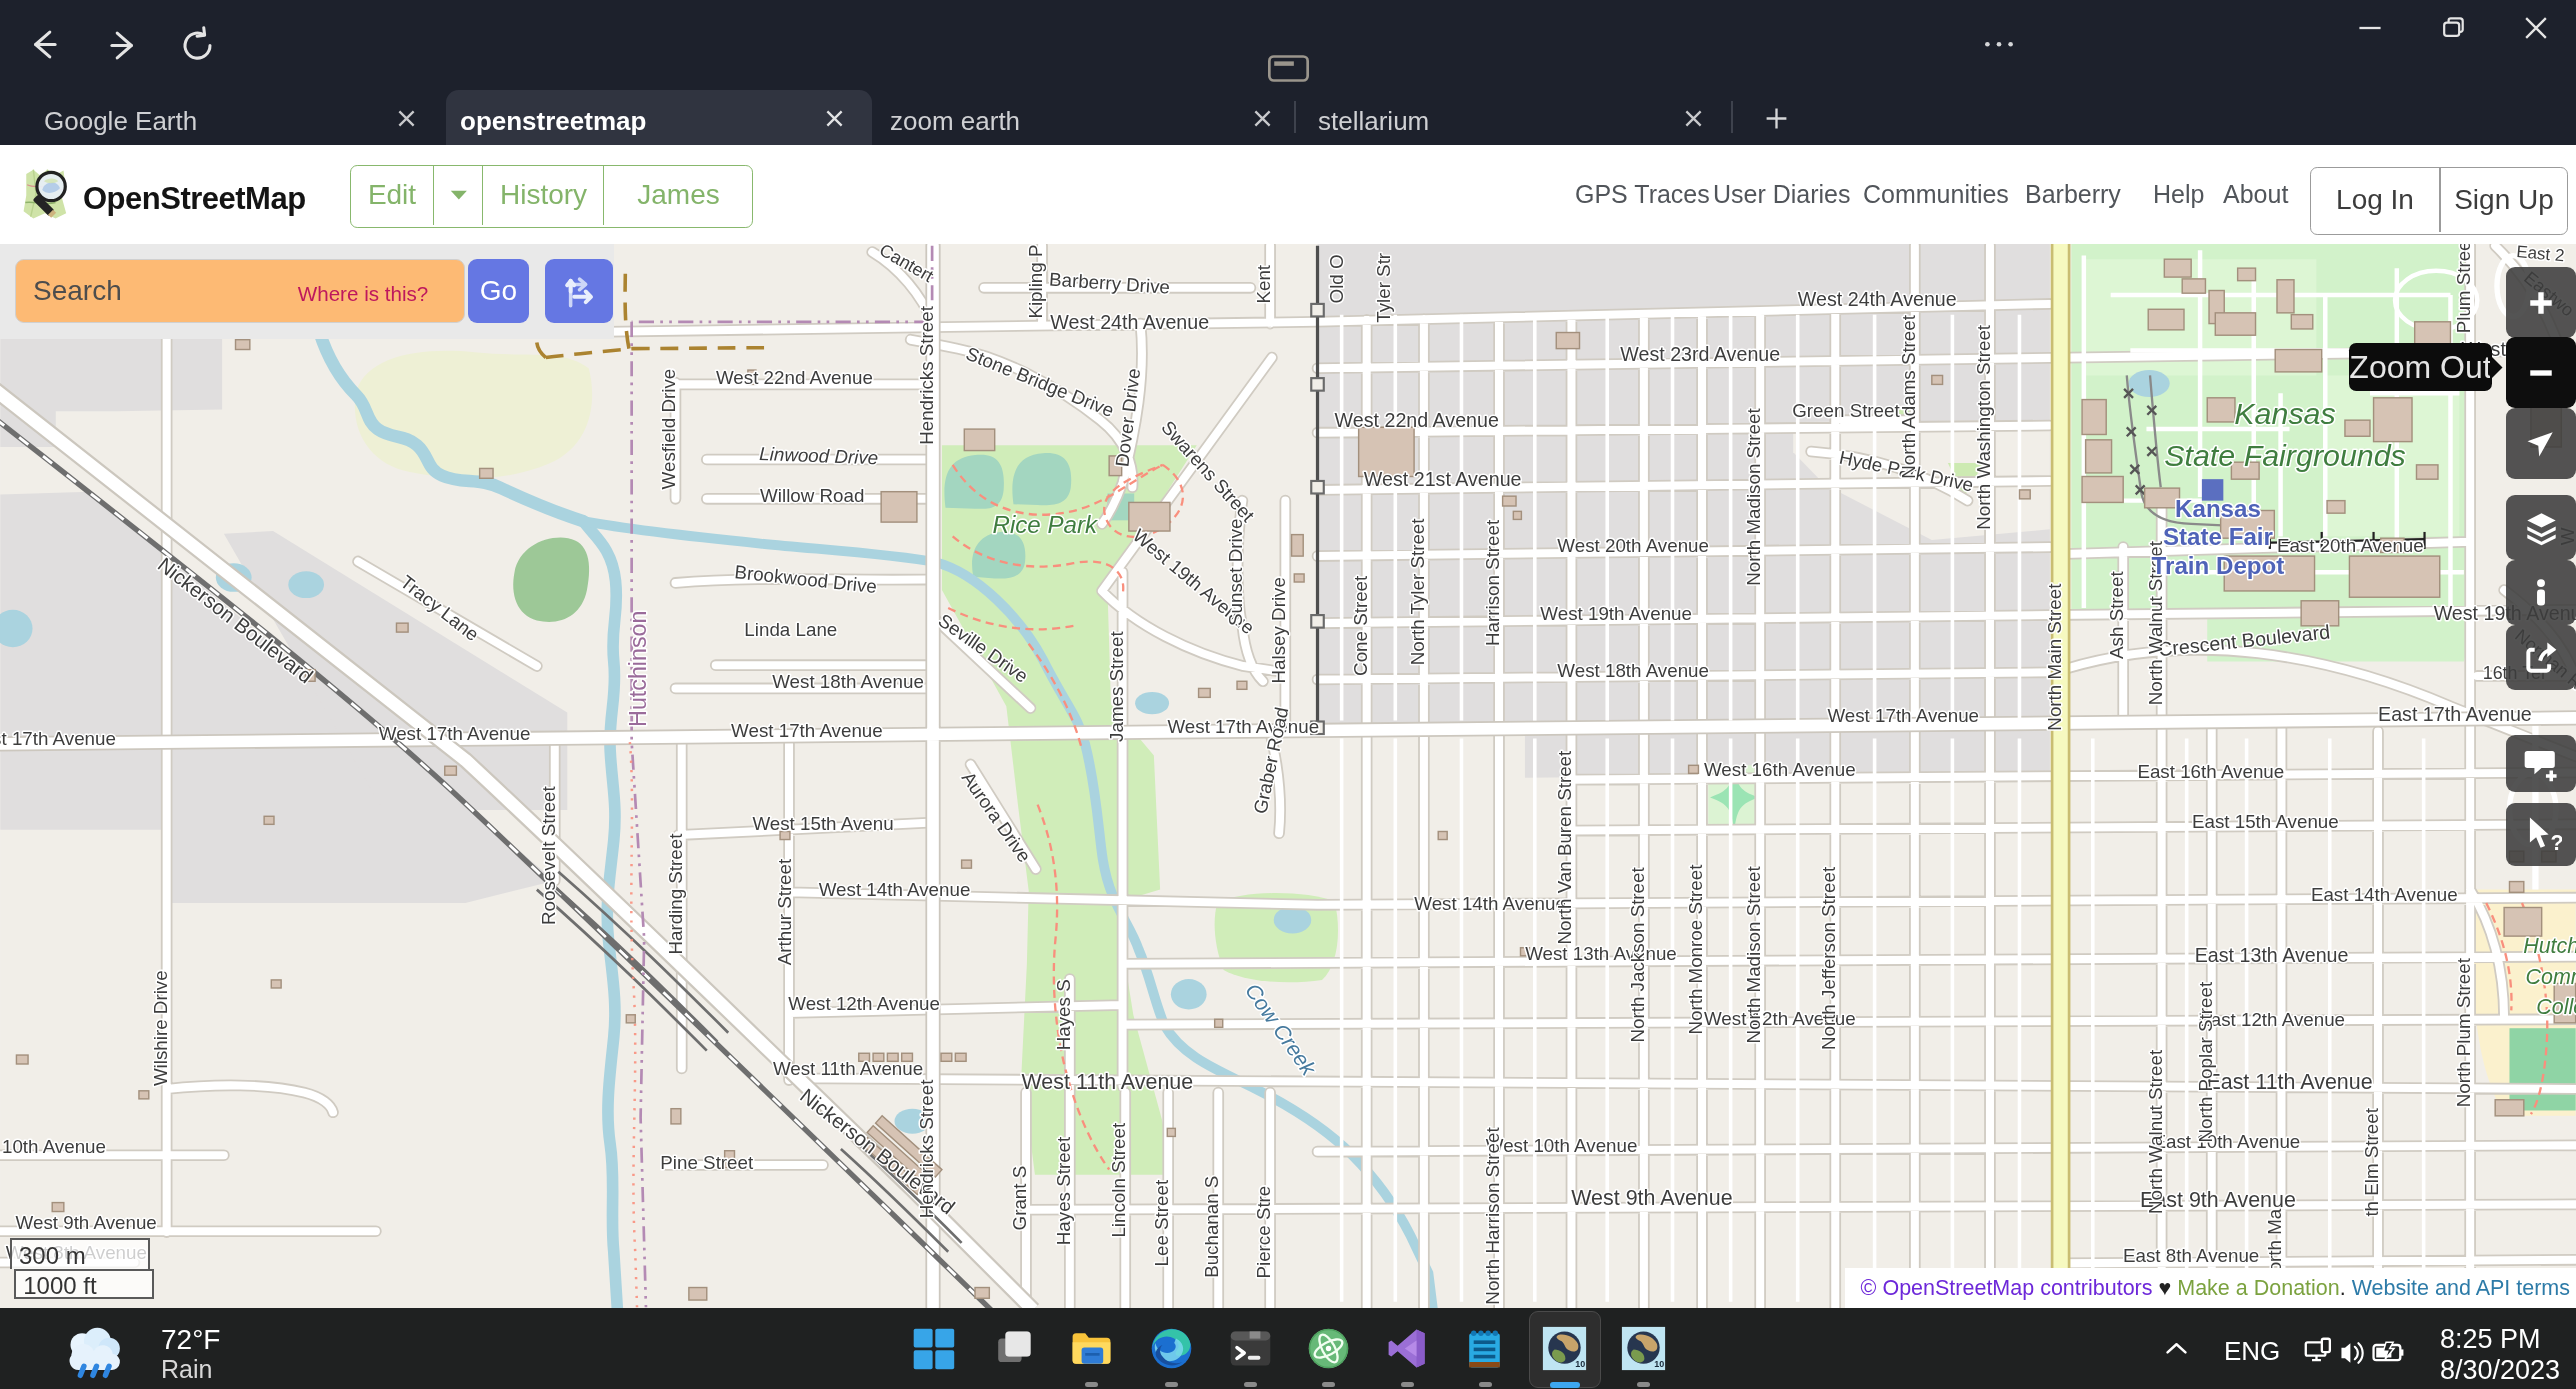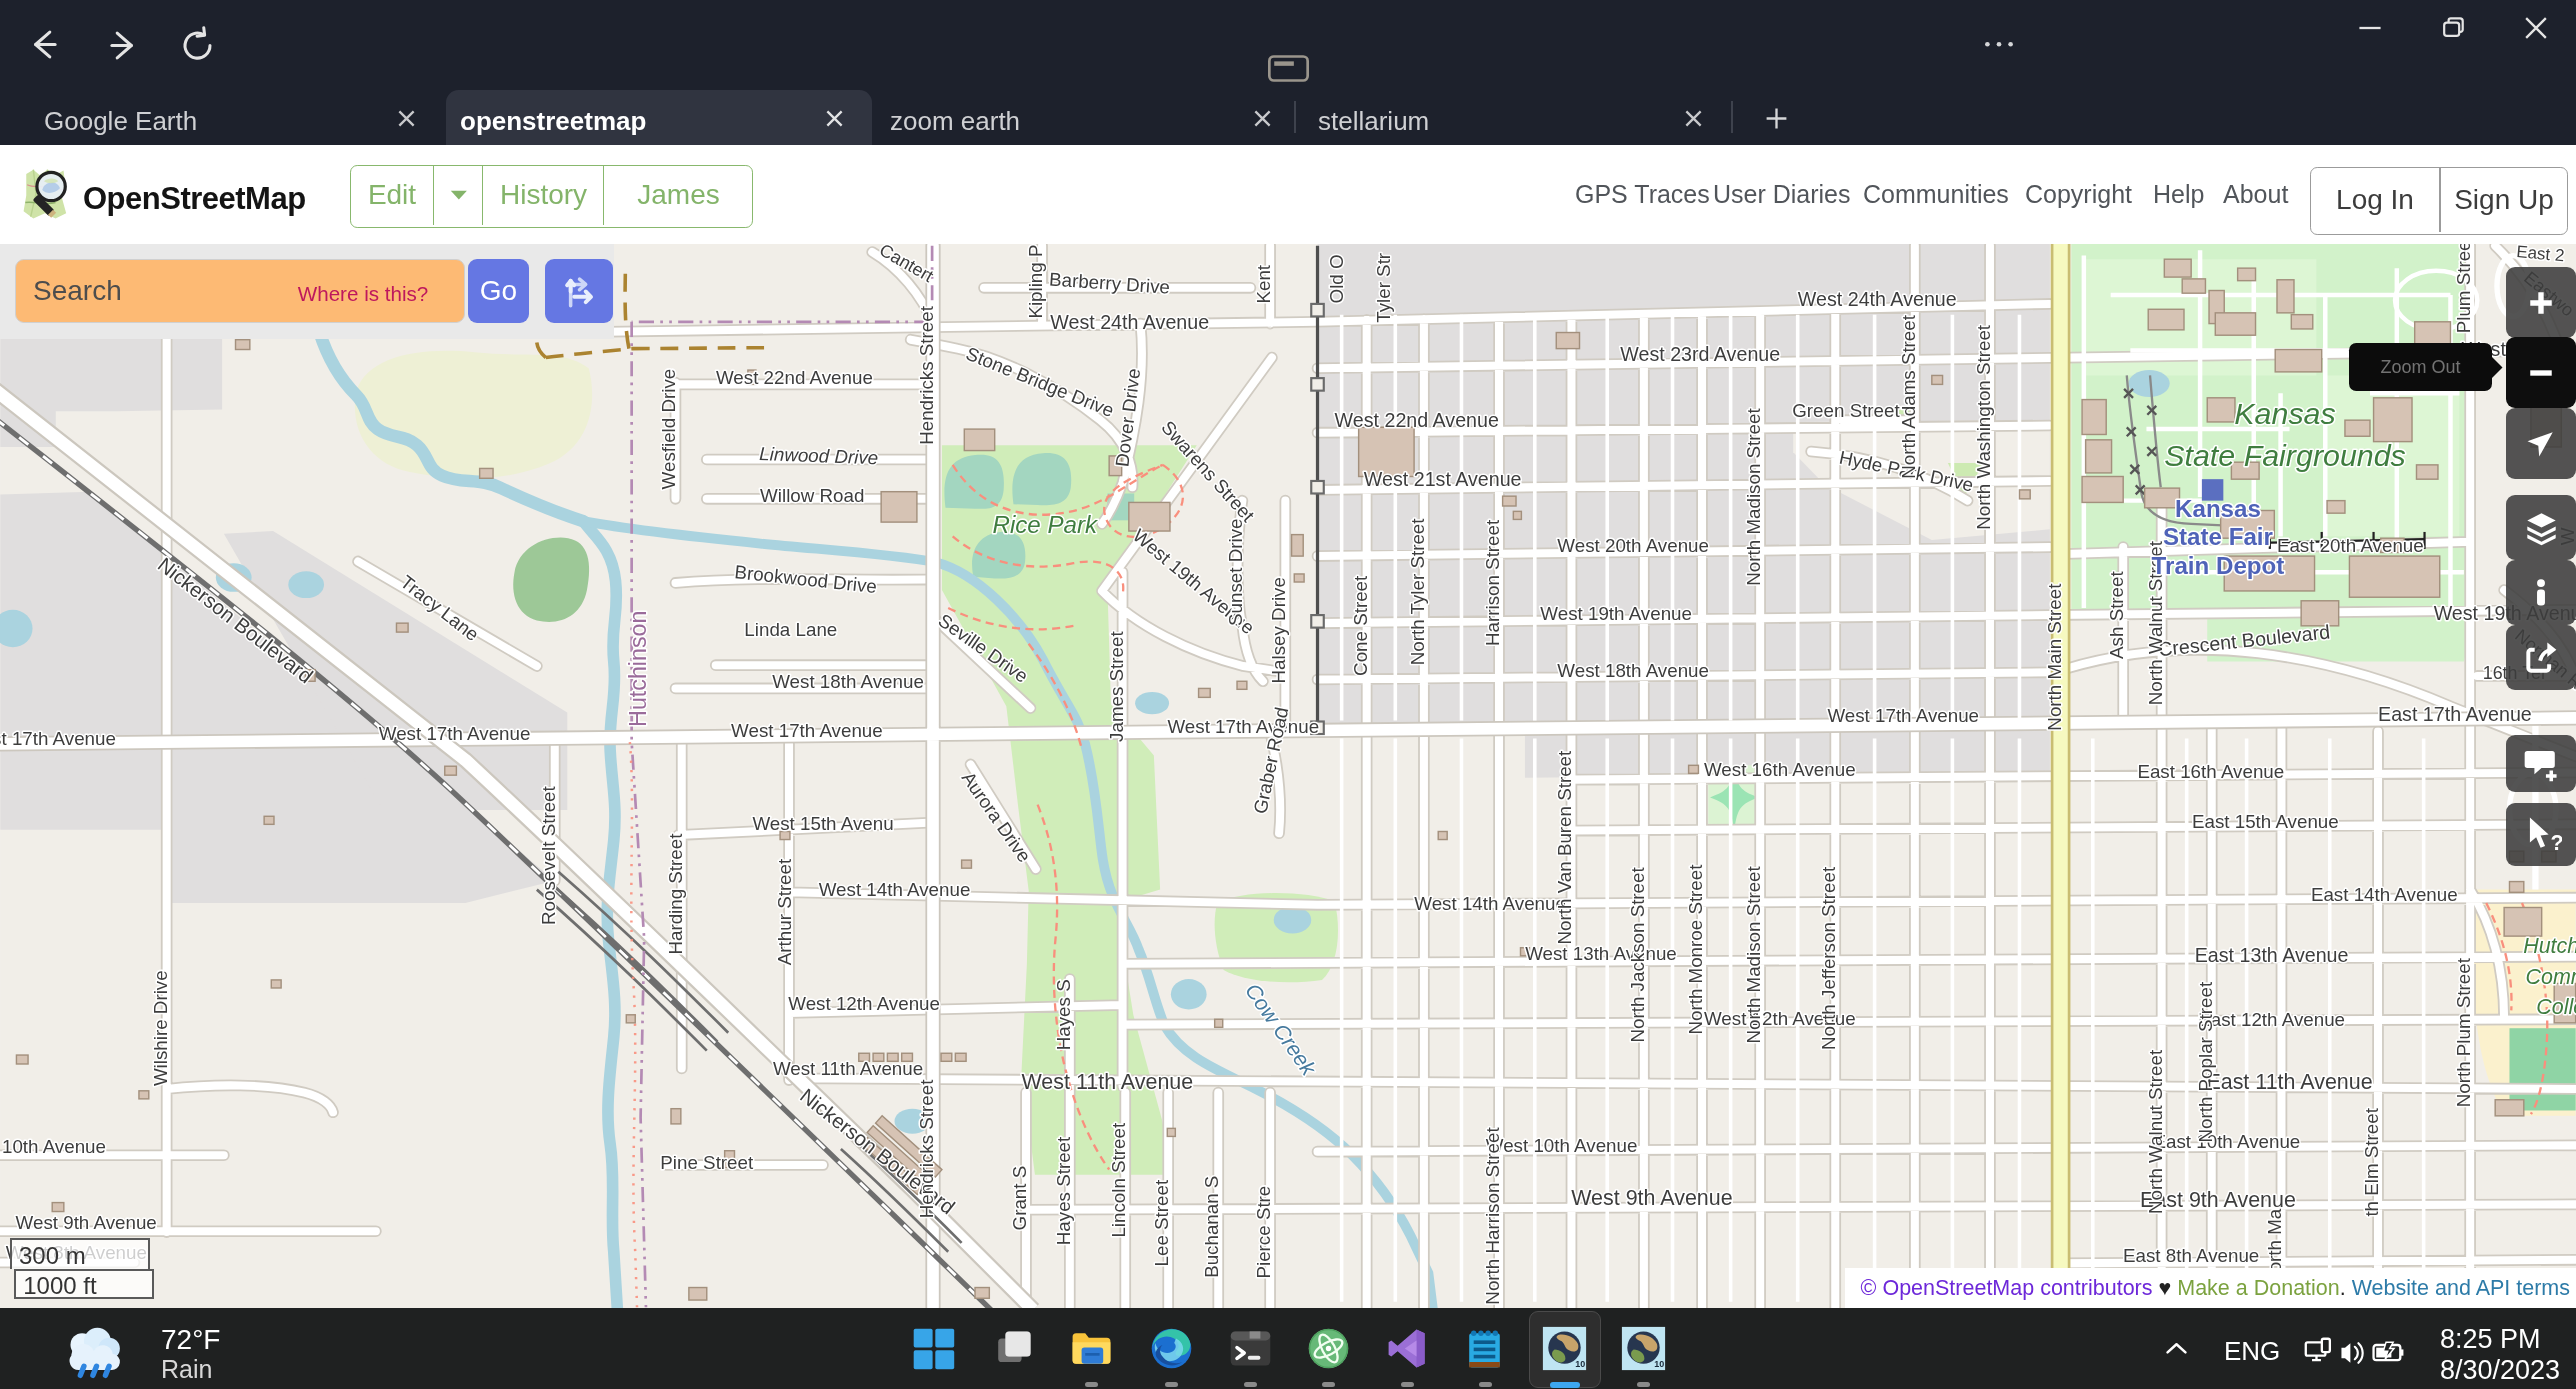--- a/index.html
+++ b/index.html
@@ -11,21 +11,21 @@
 #brand{position:absolute;left:83px;top:36px;font-size:31px;font-weight:700;color:#141414;letter-spacing:-0.5px}
 #editgrp{position:absolute;left:350px;top:19.7px;width:403px;height:63px;border:1.8px solid #88b86d;border-radius:7.2px}
 .egcell{position:absolute;top:0;height:59px;border-right:1.8px solid #88b86d;display:flex;align-items:center;justify-content:center;color:#84b46a;font-size:28px}
 .hlink{position:absolute;top:35px;font-size:25px;color:#51555a}
 #logingrp{position:absolute;left:2310px;top:22.4px;width:258px;height:68px;border:1.8px solid #9b9b9b;border-radius:7.2px}
 #map{position:absolute;left:0;top:244px;width:2576px;height:1065px}
 #searchbar{position:absolute;left:0;top:244px;width:614px;height:95px;background:#e9e9e9}
 #searchinput{position:absolute;left:15px;top:15px;width:450px;height:64px;background:#fdba74;border:1.8px solid #d0d0d0;border-radius:9px;font-size:28px;color:#4d4d4d;display:flex;align-items:center;padding-left:17px}
 #whereis{position:absolute;left:268px;top:38px;width:190px;text-align:center;font-size:20.6px;color:#be185d;white-space:nowrap}
 .bluebtn{position:absolute;top:15px;height:64px;background:#6577e3;border-radius:9px;color:#fff;display:flex;align-items:center;justify-content:center}
-#tooltip{position:absolute;left:2349px;top:343px;width:143px;height:48px;background:#0c0c0c;border-radius:7.2px;color:#737373;font-size:18px;display:flex;align-items:center;justify-content:center}
+#tooltip{position:absolute;left:2349px;top:343px;width:143px;height:48px;background:#0c0c0c;border-radius:7.2px;color:#e5e5e5;font-size:32px;display:flex;align-items:center;justify-content:center}
 #scale1{position:absolute;left:9.8px;top:1238px;width:140px;height:31px;background:rgba(255,255,255,.75);border:2.2px solid #5a5a5a;border-bottom:none;font-size:24px;color:#333;padding:1.8px 0 0 7.2px}
 #scale2{position:absolute;left:14px;top:1269px;width:140px;height:30px;background:rgba(255,255,255,.75);border:2.2px solid #5a5a5a;font-size:24px;color:#333;padding:0.9px 0 0 7.2px}
 #attrib{position:absolute;left:1845px;top:1268px;width:731px;height:41px;background:#fff;font-size:21.5px;display:flex;align-items:center;justify-content:flex-end;white-space:pre}
 #taskbar{position:absolute;left:0;top:1308px;width:2576px;height:82px;background:#1f2121}
 .tico{position:absolute;top:1326px;width:45px;height:45px}
 .tdash{position:absolute;top:1382px;width:13.4px;height:5.4px;border-radius:2.7px;background:#8a8a8a}
 .traytxt{position:absolute;color:#fff;font-size:24px}
 svg{display:block}
 text{font-family:"Liberation Sans",sans-serif}
 </style></head><body>
@@ -108,21 +108,21 @@
         <svg width="19.7" height="14.3" viewBox="0 0 22 16">
           <path d="M2 3 L11 13 L20 3 Z" fill="#84b46a"></path>
         </svg>
       </div>
   <div class="egcell" style="left:133px;width:120px">History</div>
   <div class="egcell" style="left:255px;width:145px;border-right:none">James</div>
  </div>
  <div class="hlink" style="left:1575px">GPS Traces</div>
  <div class="hlink" style="left:1713px">User Diaries</div>
  <div class="hlink" style="left:1863px">Communities</div>
- <div class="hlink" style="left:2025px">Copyright</div>
+ <div class="hlink" style="left:2025px">Barberry</div>
  <div class="hlink" style="left:2153px">Help</div>
  <div class="hlink" style="left:2223px">About</div>
  <div id="logingrp">
   <div class="abs" style="left:128px;top:0;width:1.8px;height:64px;background:#9b9b9b"></div>
   <div class="abs" style="left:0;top:16px;width:128px;text-align:center;font-size:28px;color:#3c3c3c">Log In</div>
   <div class="abs" style="left:130px;top:16px;width:126px;text-align:center;font-size:28px;color:#3c3c3c">Sign Up</div>
  </div>
 </div>
 <svg id="map" width="2576" height="1065" viewBox="0 273 2880 1191">
     <rect x="0" y="273" width="2880" height="1191" fill="#f1eee8"></rect>

